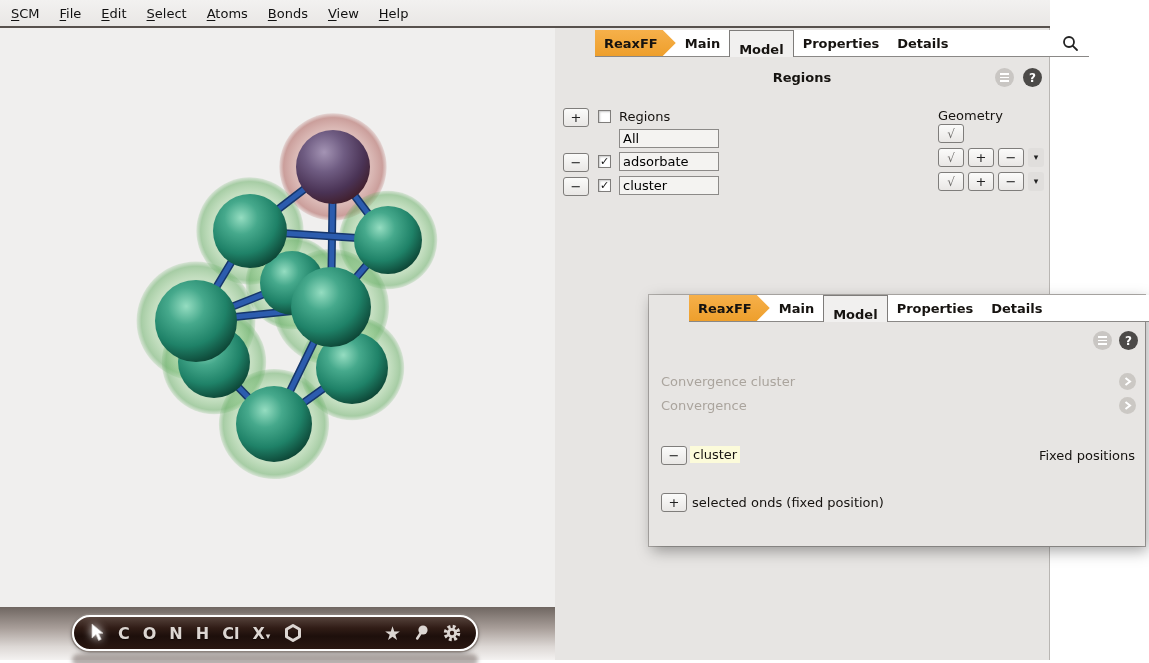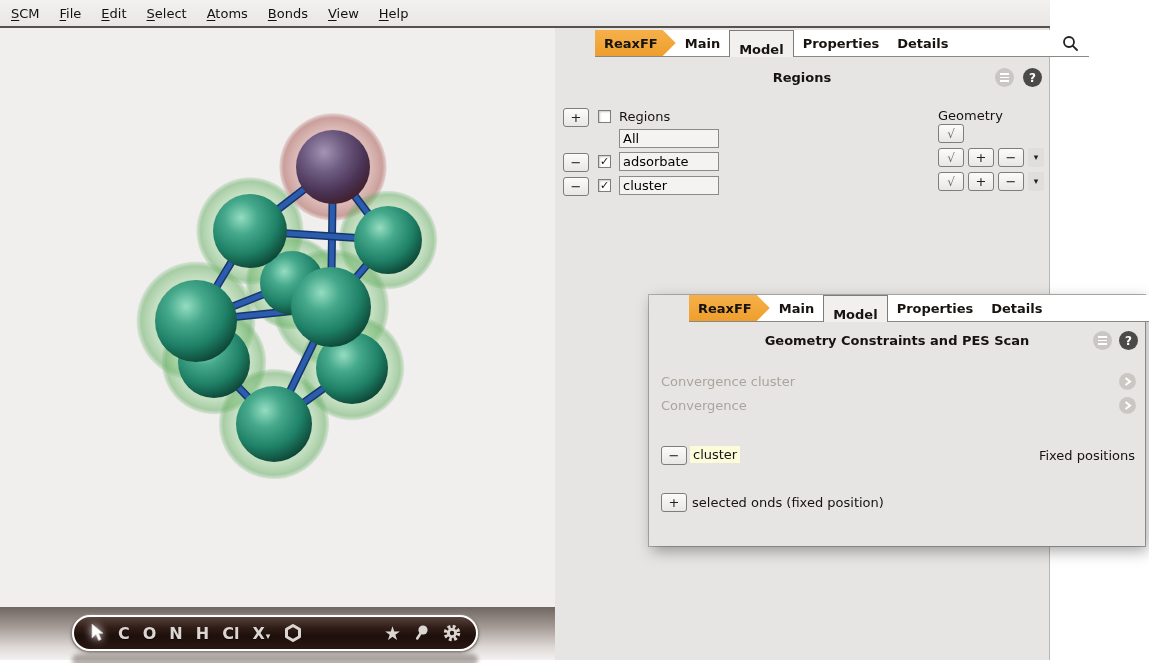--- a/index.html
+++ b/index.html
@@ -289,21 +289,20 @@
           <span>Details</span>
         </div>
       <div class="tab-search">
         <svg width="17" height="17" viewBox="0 0 17 17">
           <circle cx="7" cy="7" r="5" fill="none" stroke="#222" stroke-width="1.8"></circle>
           <line x1="10.8" y1="10.8" x2="15" y2="15" stroke="#222" stroke-width="1.8" stroke-linecap="round"></line>
         </svg>
       </div>
     </div>
 
-    <div class="panel-header" style="top:38px;">Geometry Constraints and PES Scan</div>
     <div class="round-ic ic-burger" style="left:444px; top:36px;">
         <i></i>
         <i></i>
         <i></i>
       </div>
     <div class="round-ic ic-help" style="left:470px; top:36px;">?</div>
 
     <div class="lbl lbl-dis" style="left:12px; top:79px;">Convergence cluster</div>
     <div class="chev-circle" style="left:470px; top:78px;">
       <svg width="9" height="9" viewBox="0 0 9 9">

